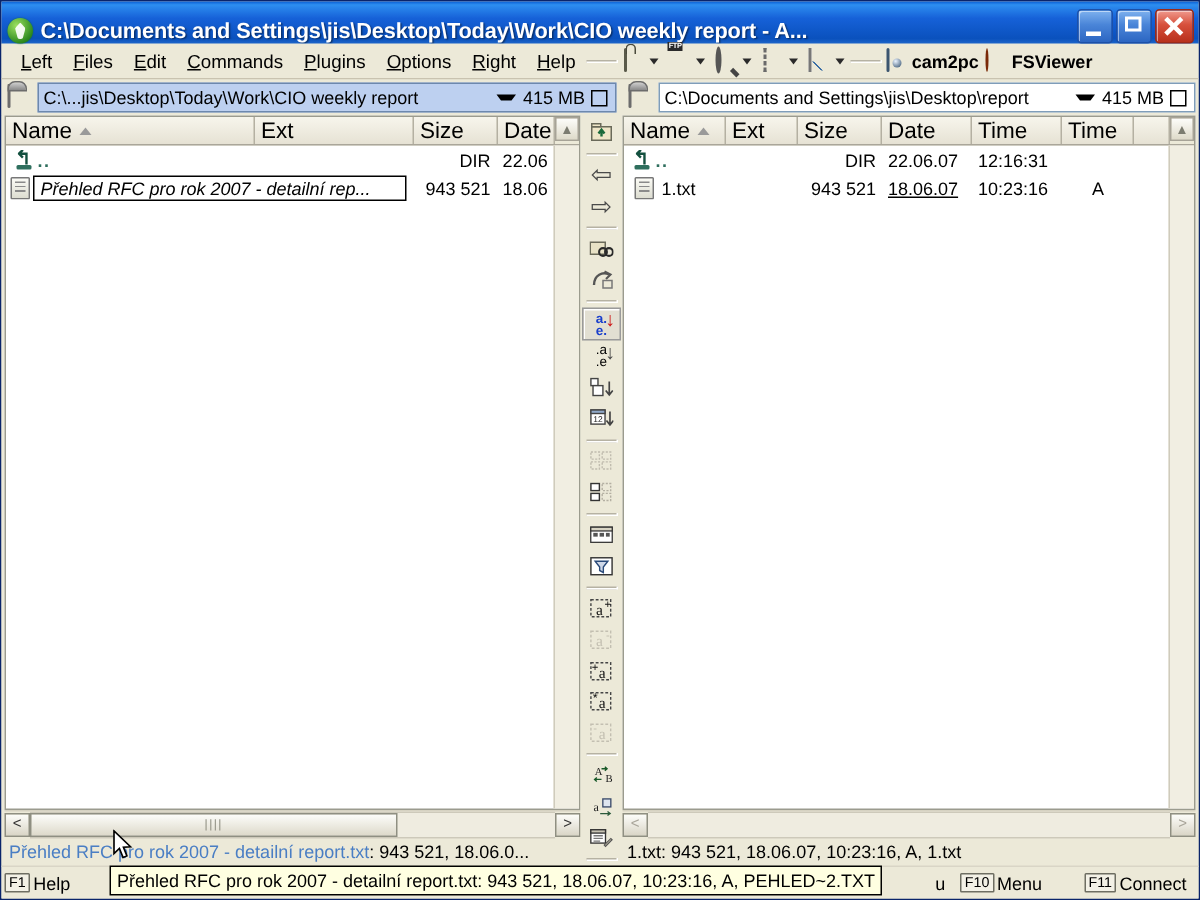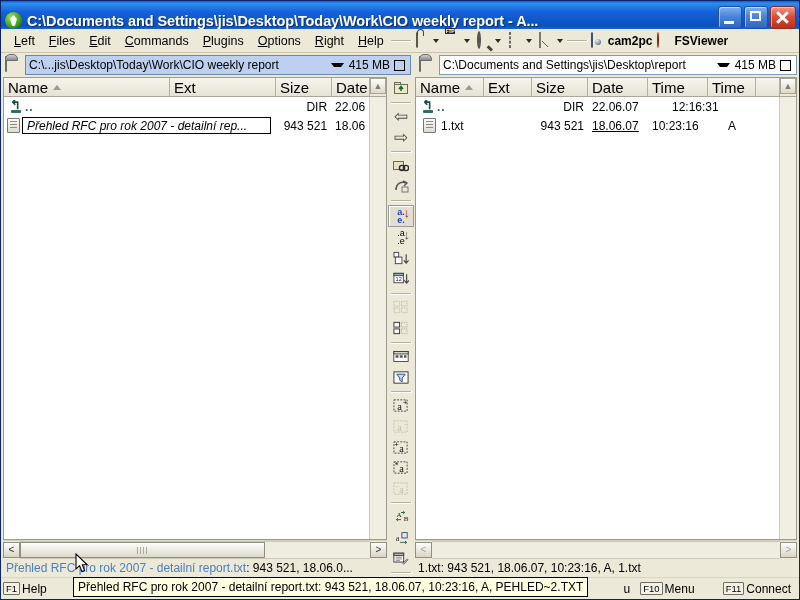--- a/index.html
+++ b/index.html
@@ -601,21 +601,21 @@
         <div class="listwrap">
           <div class="listcol">
             <div class="frow">
               <div class="cell" style="width:68px;">
                 <span class="ico-up"></span>
                 <span class="dots">..</span>
               </div>
               <div class="cell" style="width:48px;"></div>
               <div class="cell r" style="width:56px;">DIR</div>
               <div class="cell" style="width:60px;">22.06.07</div>
-              <div class="cell" style="width:60px;margin-left:20px;">12:16:31</div>
+              <div class="cell" style="width:60px;">12:16:31</div>
               <div class="cell" style="width:48px;"></div>
             </div>
             <div class="frow">
               <div class="cell" style="width:68px;">
                 <span class="ico-txt"></span>
                 <span style="margin-left:5px;">1.txt</span>
               </div>
               <div class="cell" style="width:48px;"></div>
               <div class="cell r" style="width:56px;">943 521</div>
               <div class="cell" style="width:60px;text-decoration:underline;">18.06.07</div>

